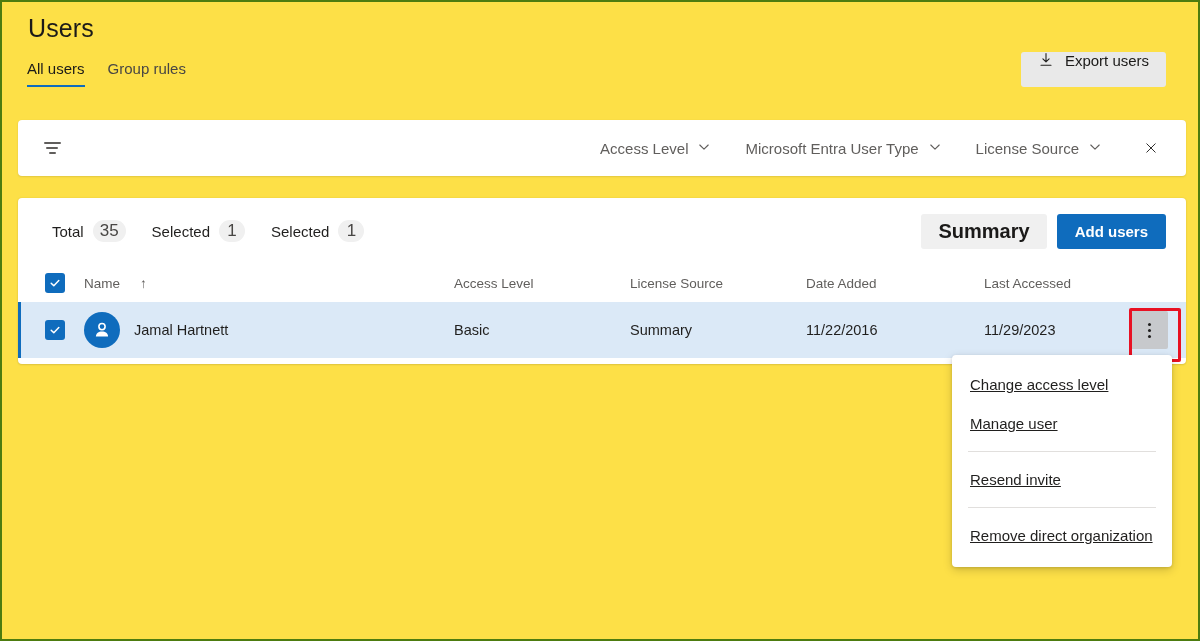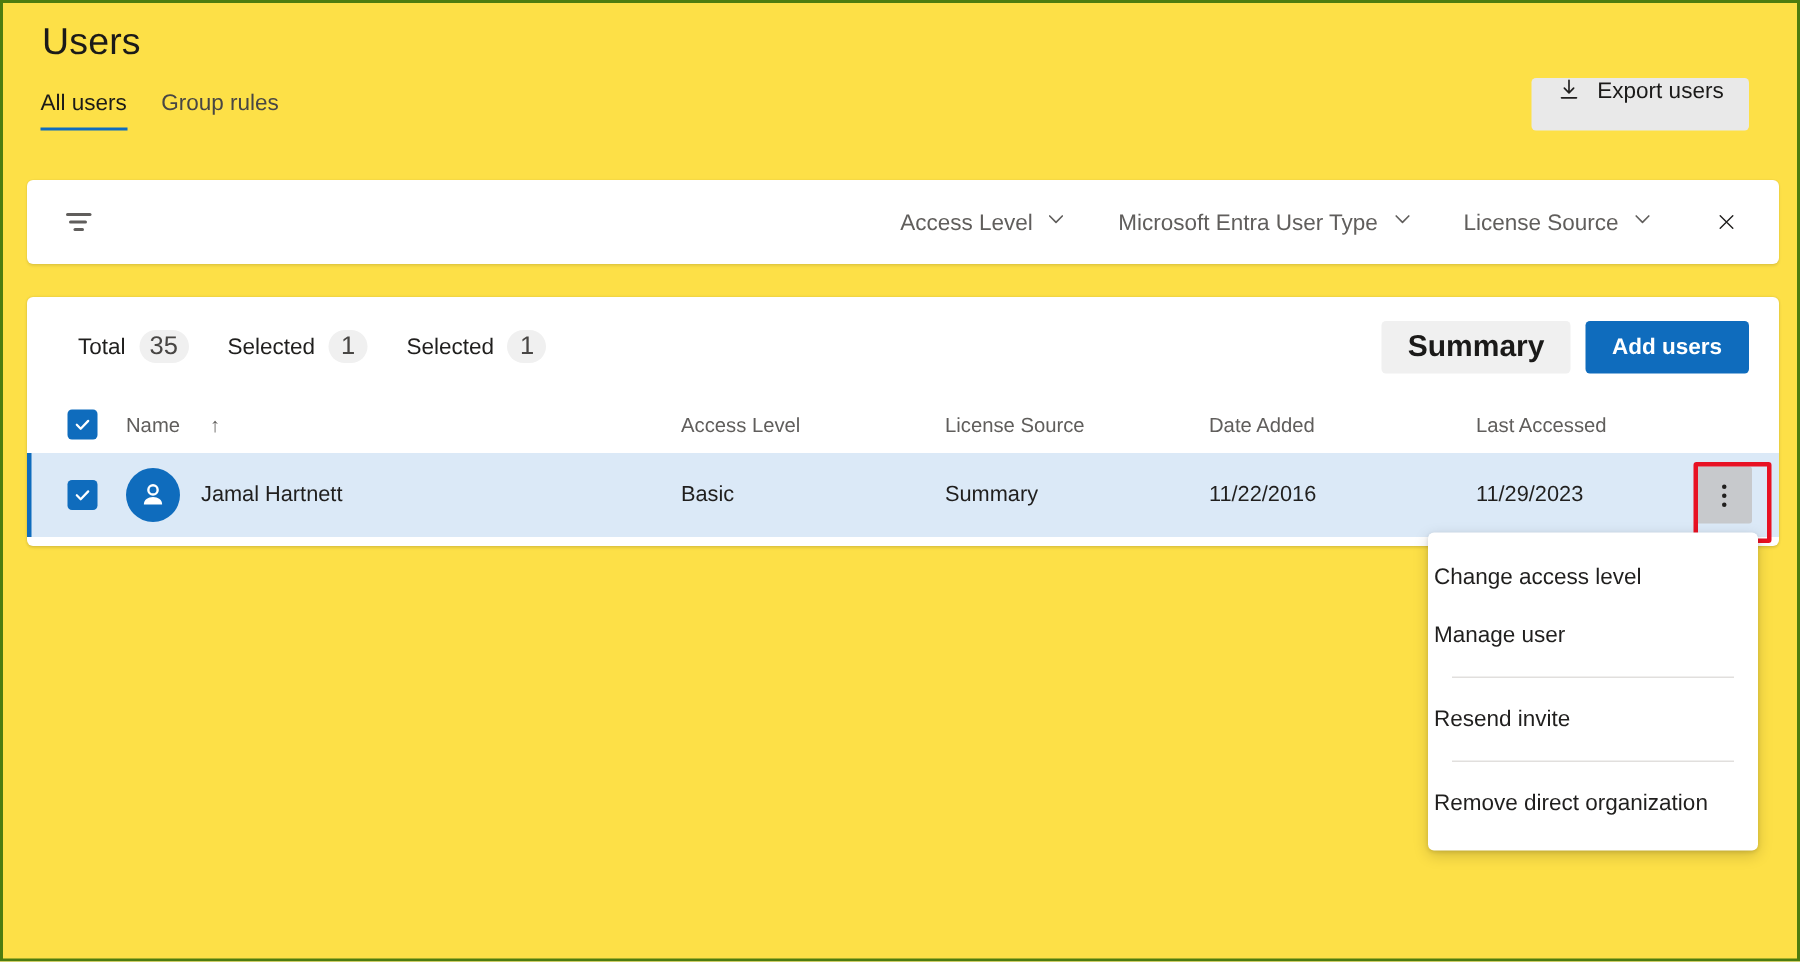--- a/index.html
+++ b/index.html
@@ -159,22 +159,23 @@
   
   .context-menu {
     position: absolute; left: 950px; top: 353px;
     width: 220px;
     background: #ffffff; border-radius: 4px;
     box-shadow: 0 3px 10px rgba(0,0,0,.18), 0 1px 3px rgba(0,0,0,.12);
     padding: 10px 0 12px 0;
   }
   .menu-item {
     height: 39px; display: flex; align-items: center;
-    padding: 0 4px; font-size: 15px; color: #201f1e; cursor: pointer;
+    padding: 0 18px; font-size: 15px; color: #201f1e; cursor: pointer;
     white-space: nowrap;
+    text-decoration: underline;
   }
   .menu-sep { height: 1px; background: #e1dfdd; margin: 8px 16px; }
 </style>
 </head>
 <body>
 
 <div id="page">
 
   <div class="page-title">Users</div>
 

